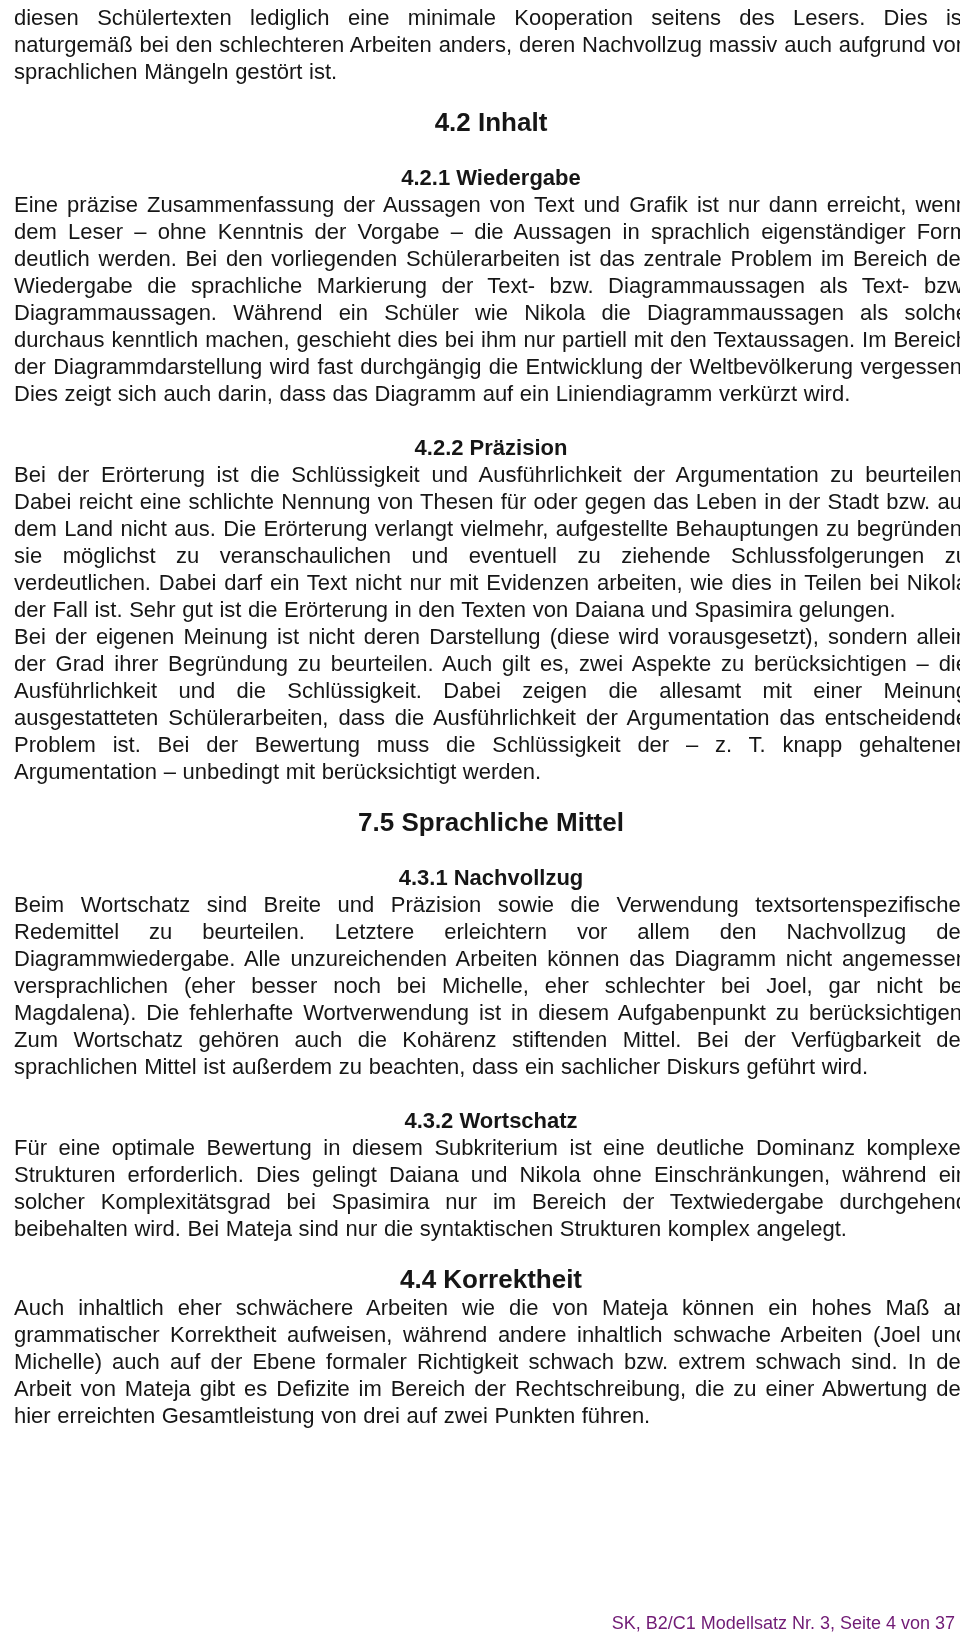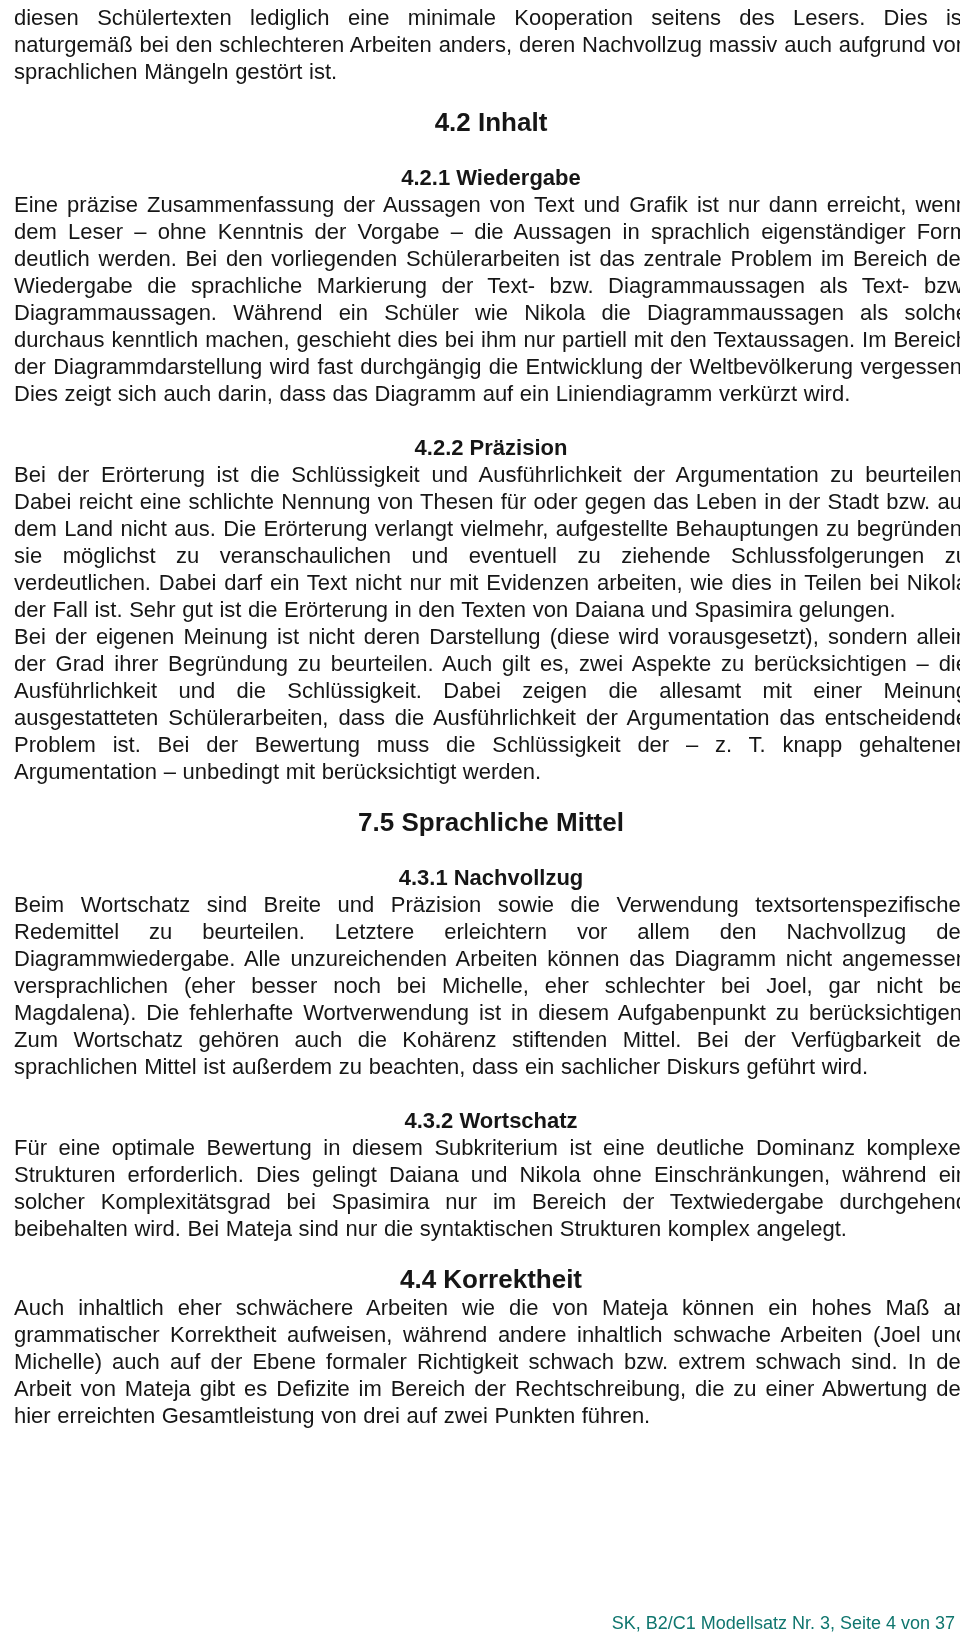--- a/index.html
+++ b/index.html
@@ -41,21 +41,21 @@
     font-weight: bold;
     margin: 27px 0 0 0;
     text-align: center;
   }
   .page-footer {
     position: absolute;
     right: 5px;
     bottom: 3px;
     font-size: 18px;
     line-height: 20px;
-    color: #0f766e;
+    color: #701a75;
     white-space: nowrap;
   }
 </style>
 </head>
 <body>
 
 <main class="page">
 
   <p class="body-text">diesen Schülertexten lediglich eine minimale Kooperation seitens des Lesers. Dies ist naturgemäß bei den schlechteren Arbeiten anders, deren Nachvollzug massiv auch aufgrund von sprachlichen Mängeln gestört ist.</p>
 

